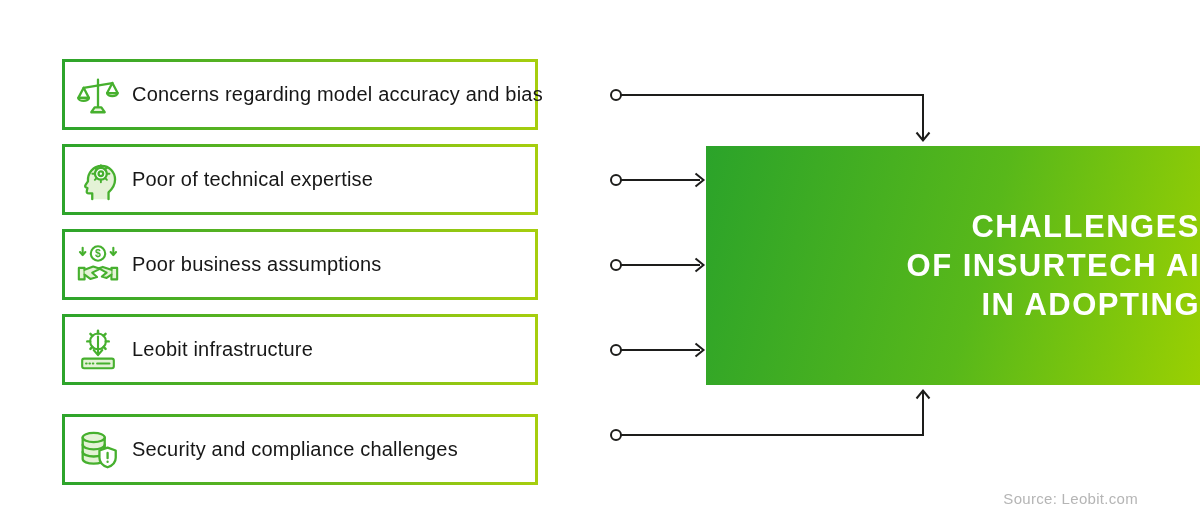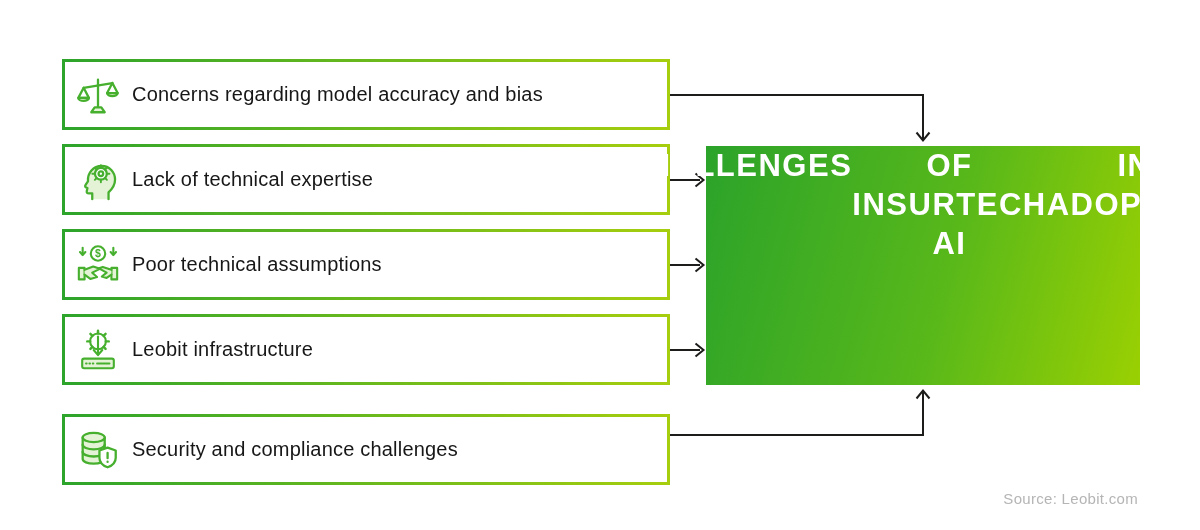--- a/index.html
+++ b/index.html
@@ -2,32 +2,32 @@
 <html><head>
 <meta charset="utf-8">
 <style>
   html,body{margin:0;padding:0;background:#fff;}
   .canvas{
     position:relative;width:1200px;height:530px;background:#ffffff;
     font-family:"Liberation Sans",sans-serif;overflow:hidden;
   }
   .connectors{position:absolute;left:0;top:0;width:1200px;height:530px;pointer-events:none;}
   .challenge-box{
-    position:absolute;left:62px;width:608px;height:71px;box-sizing:border-box;
+    position:absolute;left:62px;width:476px;height:71px;box-sizing:border-box;
     border:3px solid;border-image:linear-gradient(90deg,#2da42b,#a6ce0e) 1;
     background:#ffffff;display:flex;align-items:center;padding-left:10px;gap:11px;
   }
   .challenge-box .ic{flex:0 0 46px;width:46px;height:46px;display:block;}
   .challenge-label{
     font-size:20px;color:#171717;letter-spacing:.2px;font-weight:400;white-space:nowrap;
   }
   .title-box{
-    position:absolute;left:706px;top:146px;width:434px;height:239px;
+    position:absolute;left:706px;top:146px;width:494px;height:239px;
     background:linear-gradient(105deg,#2ba32a 0%,#58b81a 55%,#9ad002 100%);
-    display:flex;flex-direction:row;align-items:flex-start;justify-content:center;
+    display:flex;flex-direction:column;align-items:flex-end;justify-content:center;
   }
   .title-line{
     color:#ffffff;font-weight:700;font-size:31px;line-height:39px;
     letter-spacing:1.5px;text-align:center;
   }
   .source{
     position:absolute;right:62px;top:490px;font-size:15px;color:#b5b5b5;letter-spacing:.3px;
   }
   .box1{top:59px}.box2{top:144px}.box3{top:229px}.box4{top:314px}.box5{top:414px}
 </style>
@@ -86,39 +86,39 @@
           <line x1="27" y1="23.7" x2="27" y2="26.4"></line>
           <line x1="18.1" y1="17.5" x2="20.8" y2="17.5"></line>
           <line x1="33.2" y1="17.5" x2="35.9" y2="17.5"></line>
           <line x1="20.7" y1="11.2" x2="22.6" y2="13.1"></line>
           <line x1="31.4" y1="21.9" x2="33.3" y2="23.8"></line>
           <line x1="20.7" y1="23.8" x2="22.6" y2="21.9"></line>
           <line x1="31.4" y1="13.1" x2="33.3" y2="11.2"></line>
         </g>
       </g>
     </svg>
-    <span class="challenge-label">Lack of technical expertise</span>
+    <span class="challenge-label">Poor of technical expertise</span>
   </div>
 
   <div class="challenge-box box3">
     <svg class="ic" viewBox="0 0 48 48">
       <g stroke="#46b02e" stroke-width="2.2" fill="none" stroke-linejoin="round" stroke-linecap="round">
         <circle cx="24" cy="12" r="7.5" fill="#ffffff"></circle>
         <text x="24" y="16" font-size="11" font-weight="bold" fill="#46b02e" stroke="none" text-anchor="middle" font-family="Liberation Sans, sans-serif">$</text>
         <line x1="8" y1="6" x2="8" y2="13"></line>
           <path d="M5.2 10.5 L8 13.6 L10.8 10.5"></path>
         <line x1="40" y1="6" x2="40" y2="13"></line>
           <path d="M37.2 10.5 L40 13.6 L42.8 10.5"></path>
         <path d="M4 27 h6 v12 h-6 z" fill="#e4f2d6"></path>
         <path d="M38 27 h6 v12 h-6 z" fill="#e4f2d6"></path>
         <path d="M10 29 l9 -3.5 7 2.5 -8 4 5 4.5 -7 2 -6 -4.5" fill="#e4f2d6"></path>
         <path d="M38 29 l-9 -3 -4 1.5 8 4.5 -5 4 5 1.5 5 -3.5" fill="#e4f2d6"></path>
       </g>
     </svg>
-    <span class="challenge-label">Poor technical assumptions</span>
+    <span class="challenge-label">Poor business assumptions</span>
   </div>
 
   <div class="challenge-box box4">
     <svg class="ic" viewBox="0 0 48 48">
       <g stroke="#46b02e" stroke-width="2.2" fill="none" stroke-linejoin="round" stroke-linecap="round">
         <circle cx="24" cy="15" r="8.2" fill="#ffffff"></circle>
         <g stroke-width="2.6">
           <line x1="24" y1="3.8" x2="24" y2="6.8"></line>
           <line x1="12.8" y1="15" x2="15.8" y2="15"></line>
           <line x1="32.2" y1="15" x2="35.2" y2="15"></line>

